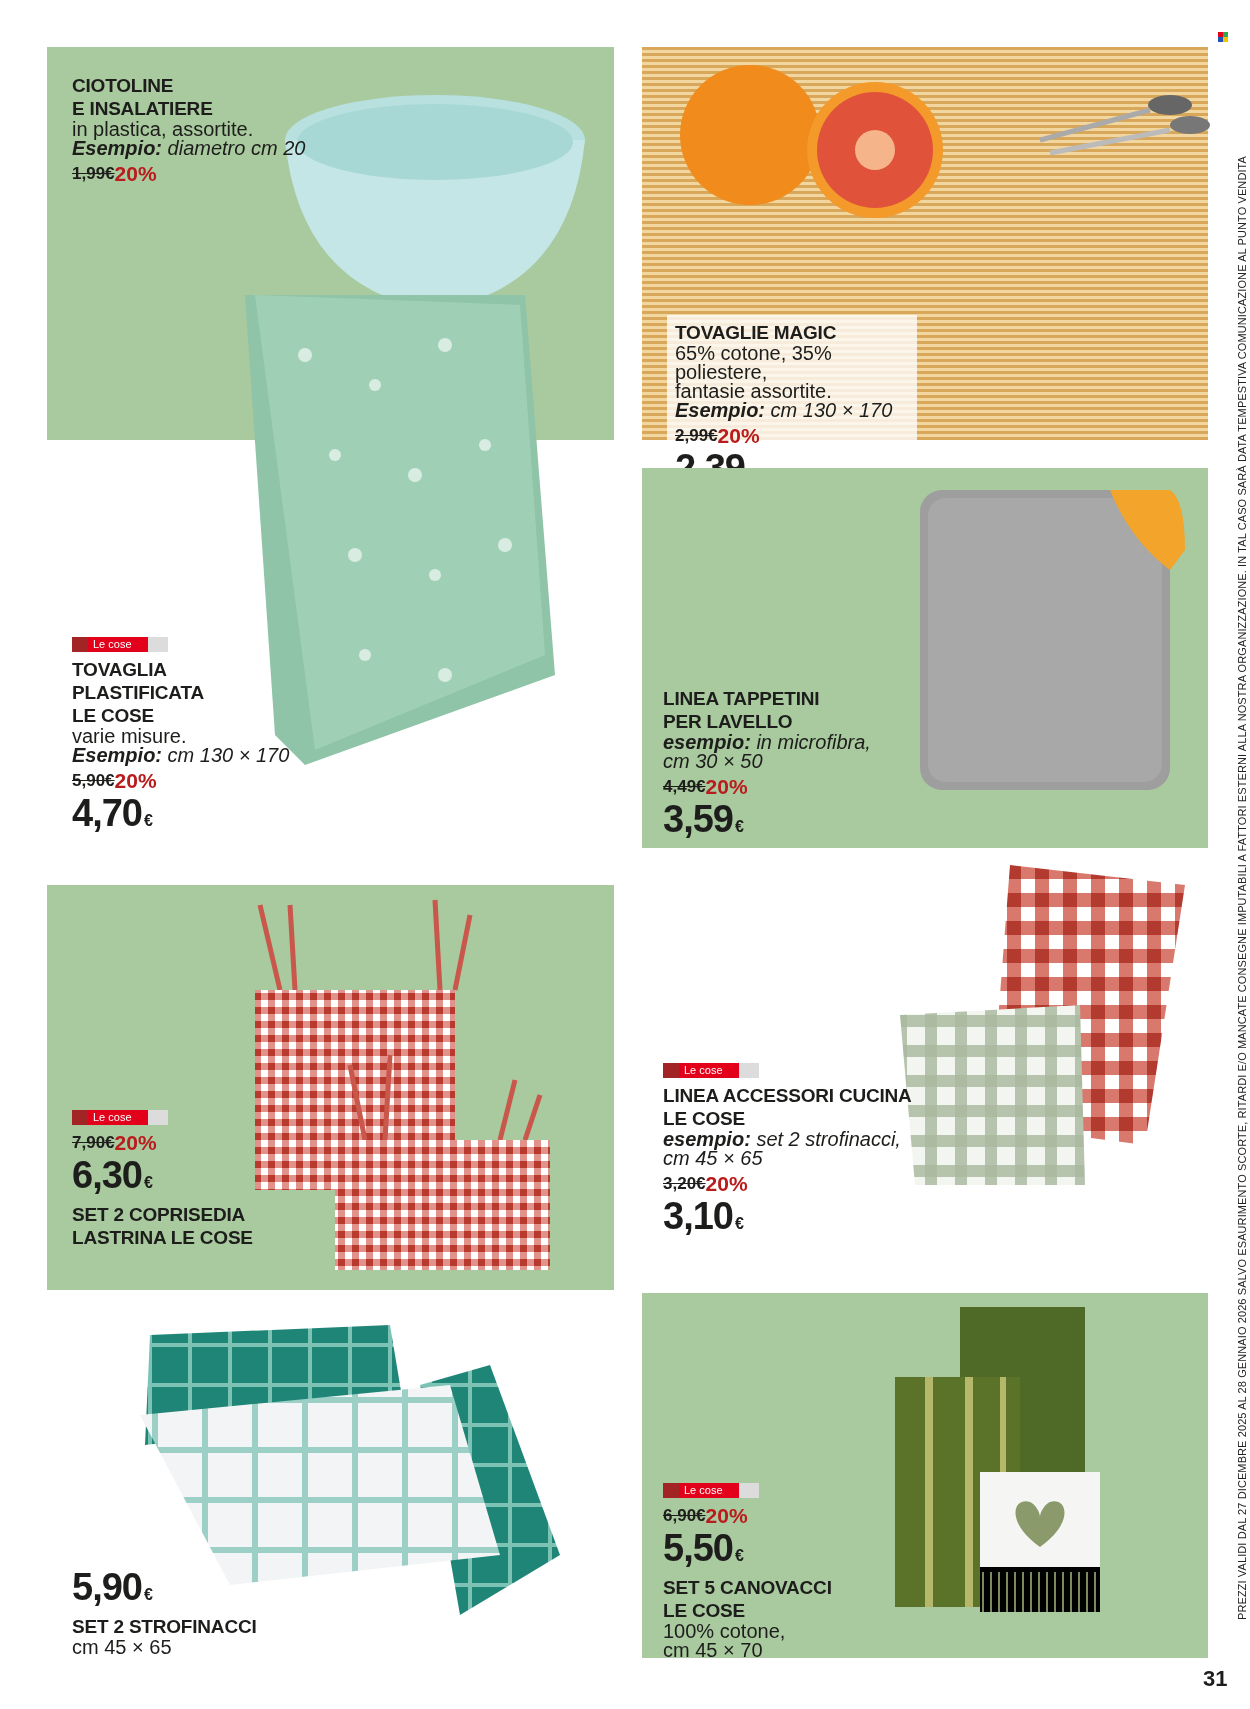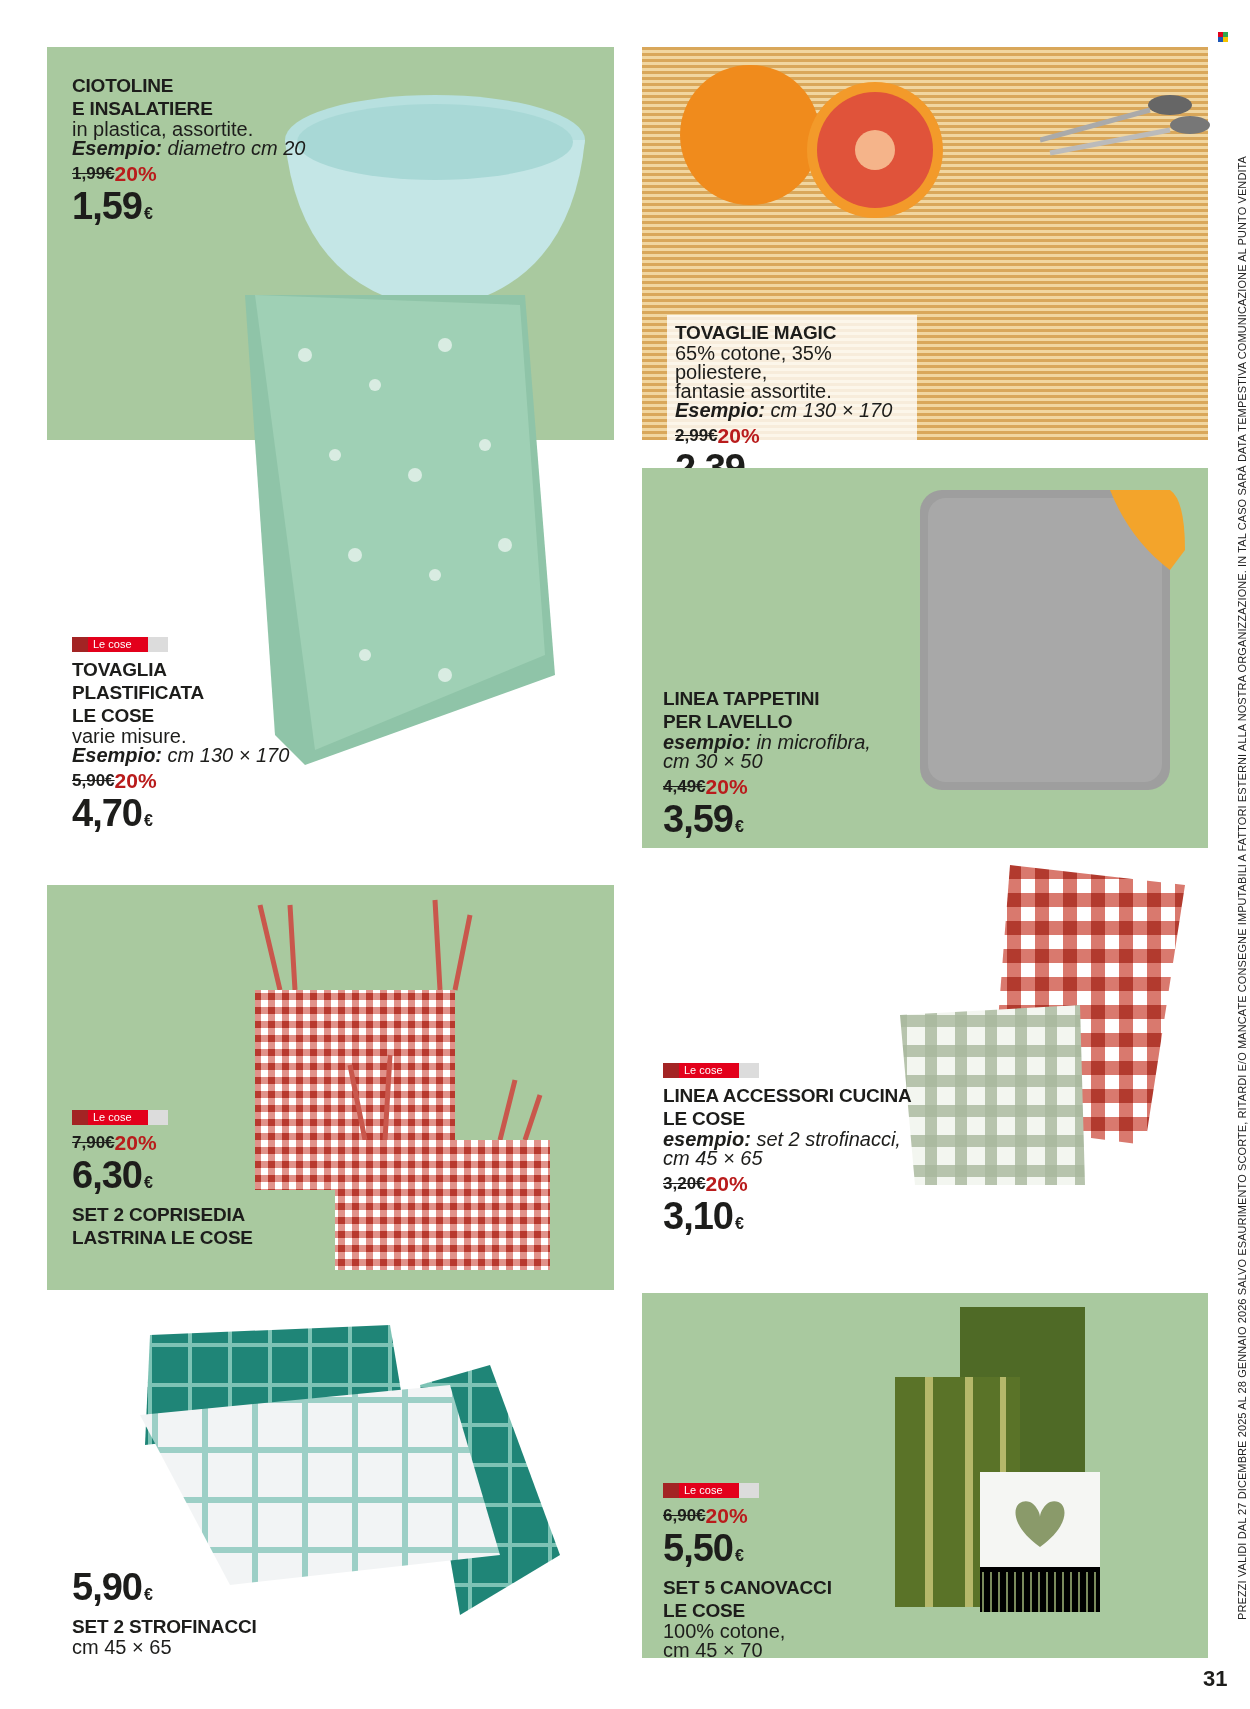--- a/index.html
+++ b/index.html
@@ -61,21 +61,20 @@
 </div>
 <div class="txt" style="left:72px;top:74px;">
   <div class="title">CIOTOLINE</div>
   <div class="title">E INSALATIERE</div>
   <div class="desc">in plastica, assortite.</div>
   <div class="desc ex"><b>Esempio:</b> <i>diametro cm 20</i></div>
   <div class="oldrow">
     <span class="old">1,99€</span>
     <span class="pct">20%</span>
   </div>
-  <div class="price"><span>1,59</span><span class="eur">€</span></div>
 </div>
 
 <div class="photo" style="left:642px;top:47px;width:566px;height:393px;background:repeating-linear-gradient(180deg,#d9a75a 0 3px,#f1d6a0 3px 6px);"></div>
 <div class="photo" style="left:675px;top:60px;width:280px;height:165px;">
   <svg width="280" height="165" viewBox="0 0 280 165">
     <circle cx="75" cy="75" r="70" fill="#f08b1c"></circle>
     <circle cx="200" cy="90" r="68" fill="#f39a2a"></circle>
     <circle cx="200" cy="90" r="58" fill="#e0533a"></circle>
     <circle cx="200" cy="90" r="20" fill="#f5b48a"></circle>
   </svg>

